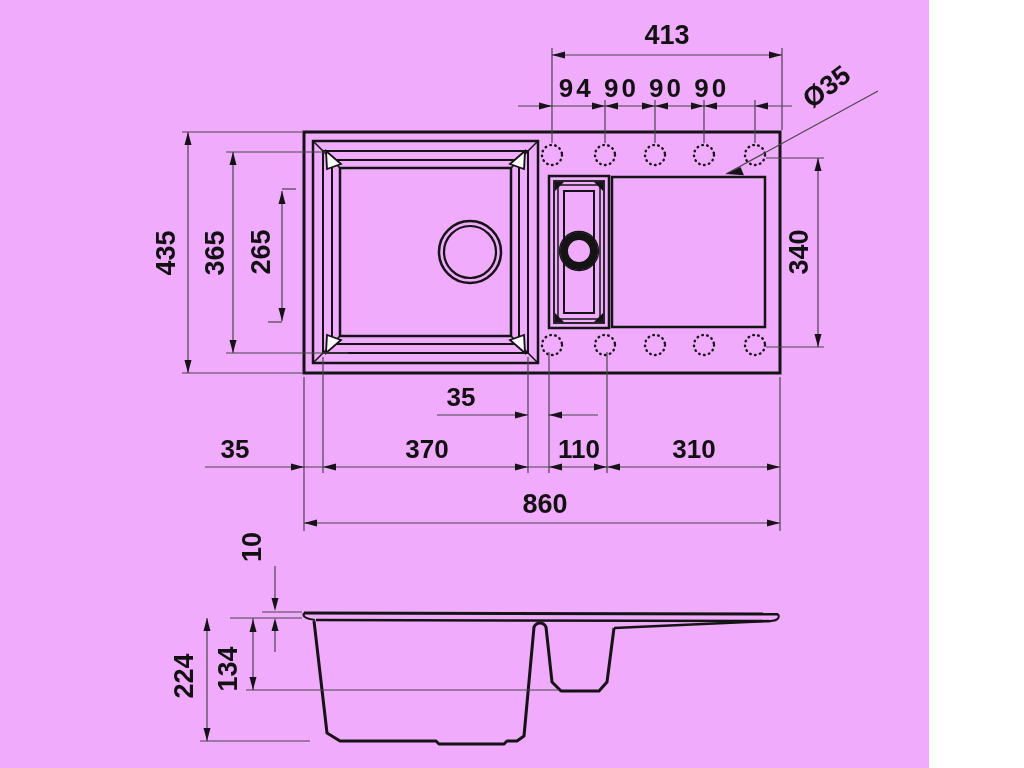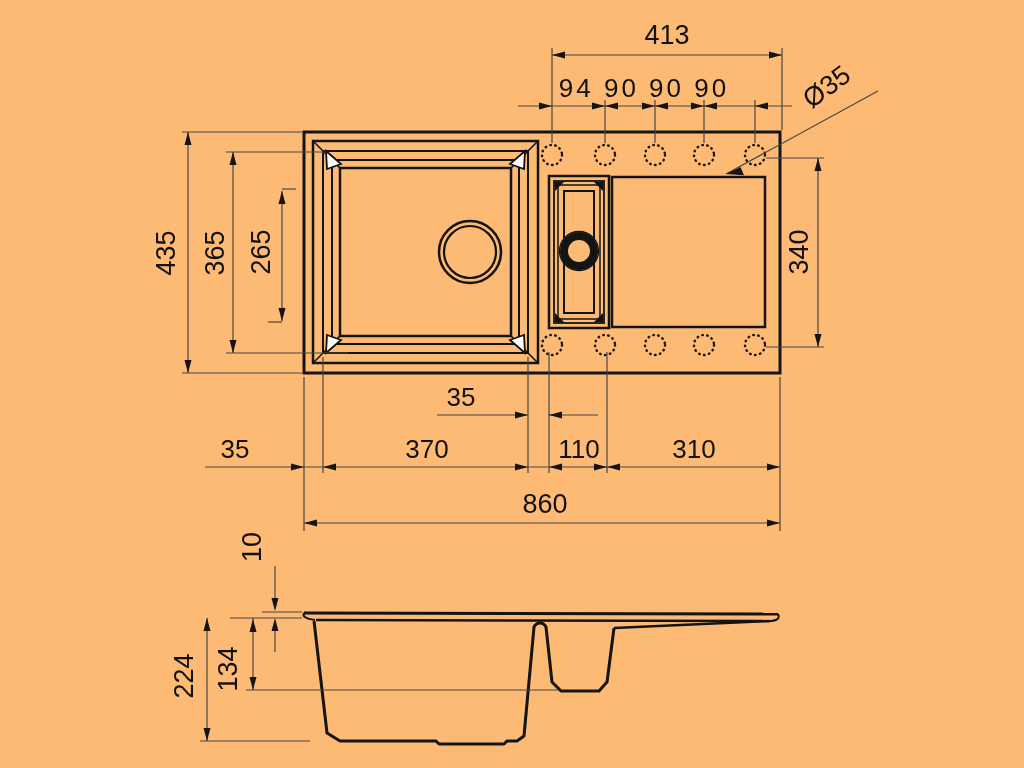--- a/index.html
+++ b/index.html
@@ -1,17 +1,17 @@
 <!DOCTYPE html>
 <html><head>
 <meta charset="utf-8">
 <style>
   html,body{margin:0;padding:0;background:#ffffff;}
   body{width:1024px;height:768px;overflow:hidden;font-family:"Liberation Sans", sans-serif;}
-  #stage{width:1024px;height:768px;position:relative;background:#fdba74;}
+  #stage{width:929px;height:768px;position:relative;background:#f0abfc;font-weight:bold;}
   svg{display:block;}
   .outline{stroke:#141414;fill:none;}
   .thin{stroke:#474747;stroke-width:1.2;fill:none;}
   .arrow{fill:#141414;stroke:none;}
   text.dim{font-family:"Liberation Sans", sans-serif;font-size:26px;fill:#111;}
   text.dim-big{font-family:"Liberation Sans", sans-serif;font-size:27px;fill:#111;}
 </style>
 </head>
 <body>
 

